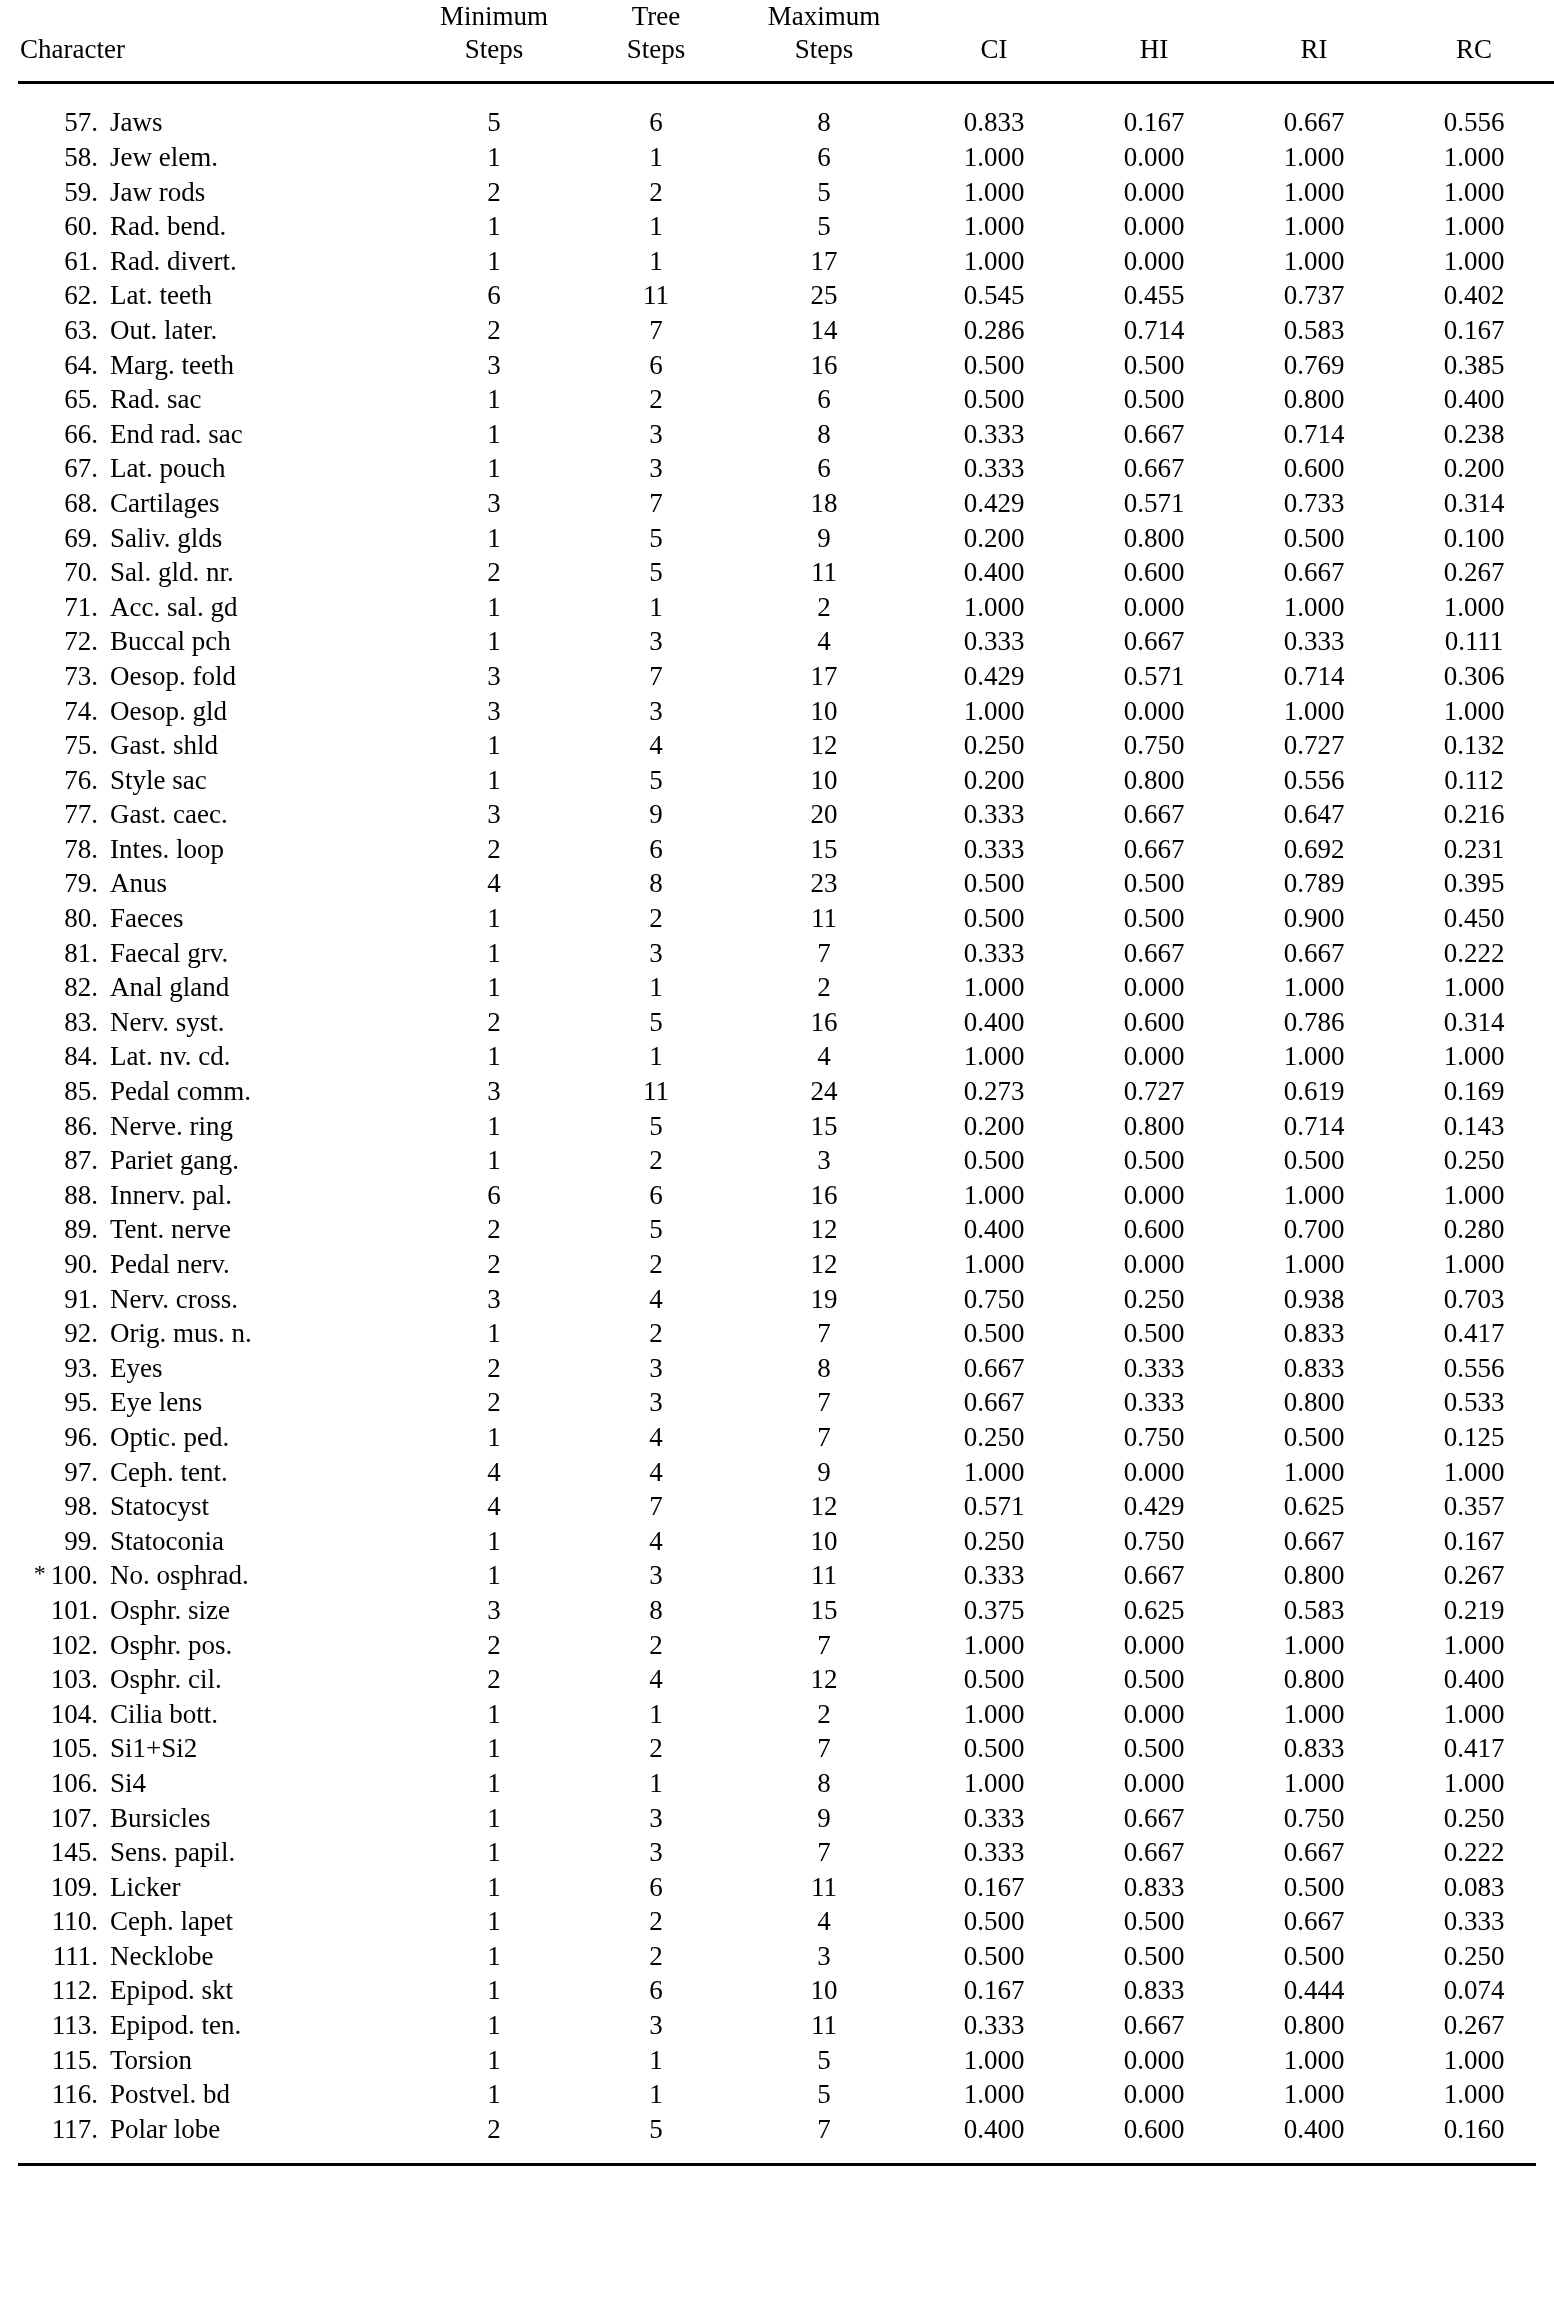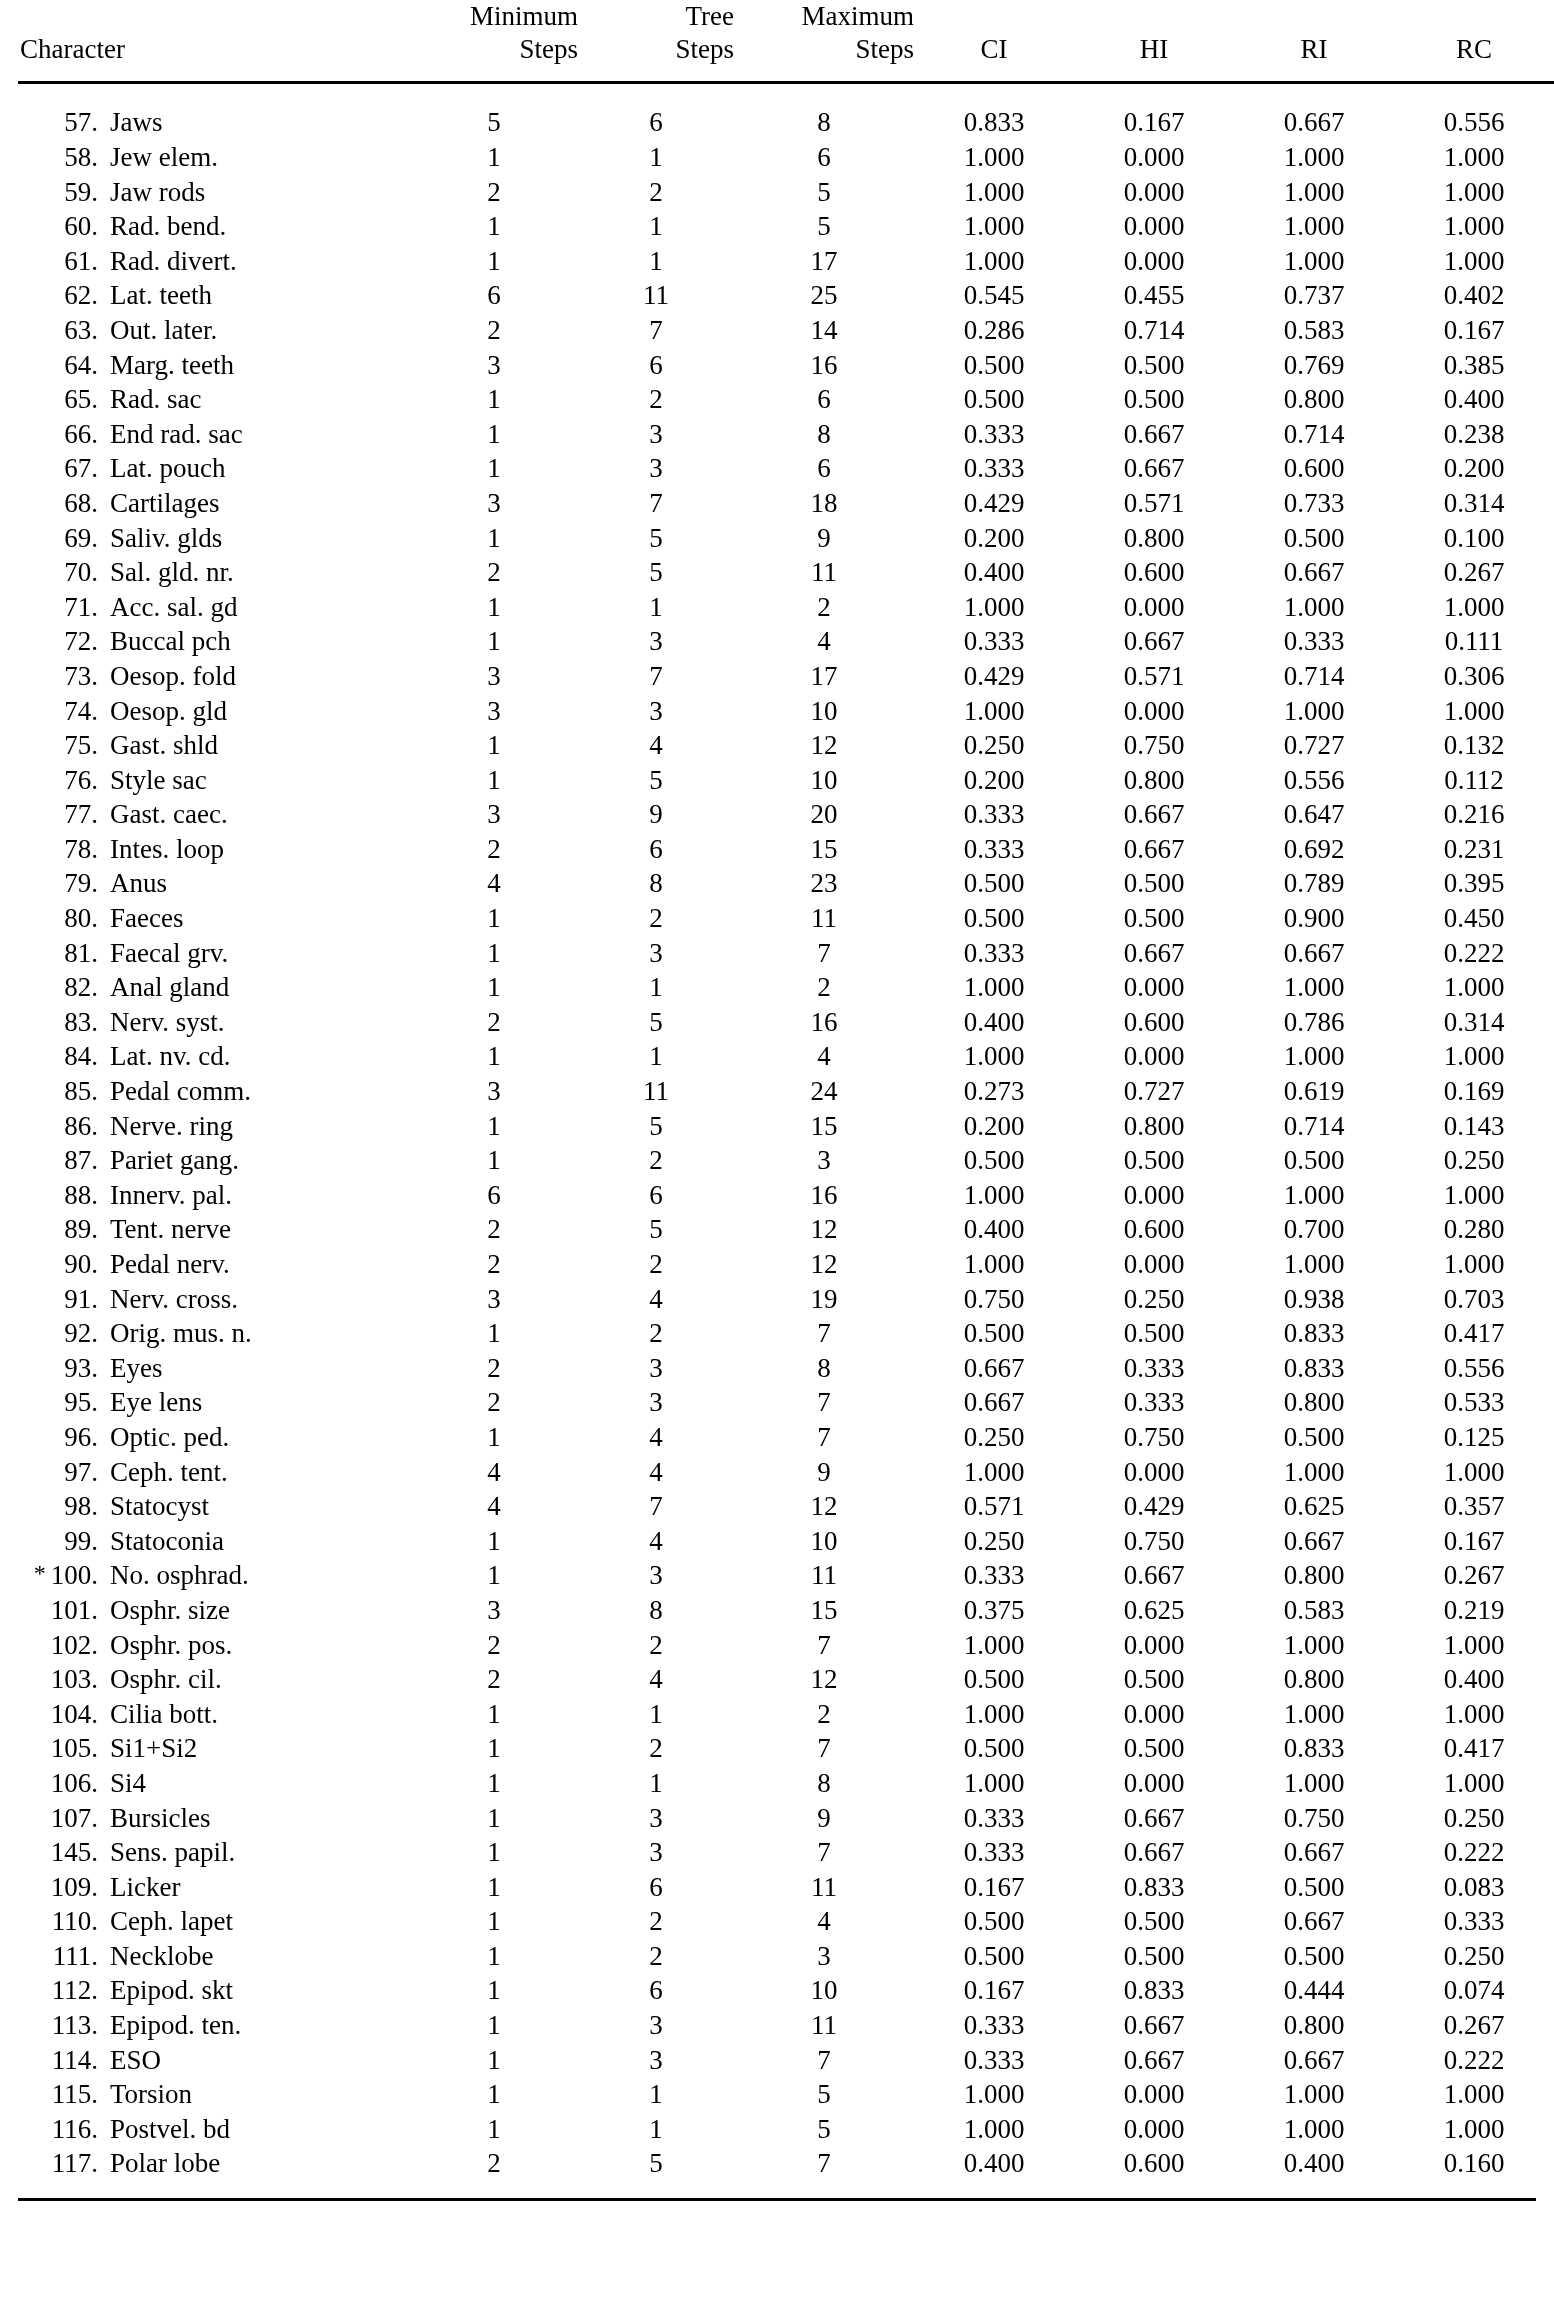--- a/index.html
+++ b/index.html
@@ -50,21 +50,21 @@
   .hdr-blank {
     display: block;
     visibility: hidden;
   }
   th.col-character {
     text-align: left;
     padding-left: 2px;
     margin-top: 8px;
   }
   th.num-head {
-    text-align: right;
+    text-align: center;
   }
   th.stat-head {
     text-align: center;
     margin-top: 42px;
   }
   tr.head-row th {
     padding-bottom: 14px;
   }
 
   
@@ -819,31 +819,20 @@
           <td class="c-name">Epipod. ten.</td>
           <td class="c-num">1</td>
           <td class="c-num">3</td>
           <td class="c-num">11</td>
           <td class="c-stat">0.333</td>
           <td class="c-stat">0.667</td>
           <td class="c-stat">0.800</td>
           <td class="c-stat">0.267</td>
         </tr>
         <tr>
-          <td class="c-idx"><span class="idx-wrap"><span>114.</span></span></td>
-          <td class="c-name">ESO</td>
-          <td class="c-num">1</td>
-          <td class="c-num">3</td>
-          <td class="c-num">7</td>
-          <td class="c-stat">0.333</td>
-          <td class="c-stat">0.667</td>
-          <td class="c-stat">0.667</td>
-          <td class="c-stat">0.222</td>
-        </tr>
-        <tr>
           <td class="c-idx"><span class="idx-wrap"><span>115.</span></span></td>
           <td class="c-name">Torsion</td>
           <td class="c-num">1</td>
           <td class="c-num">1</td>
           <td class="c-num">5</td>
           <td class="c-stat">1.000</td>
           <td class="c-stat">0.000</td>
           <td class="c-stat">1.000</td>
           <td class="c-stat">1.000</td>
         </tr>

